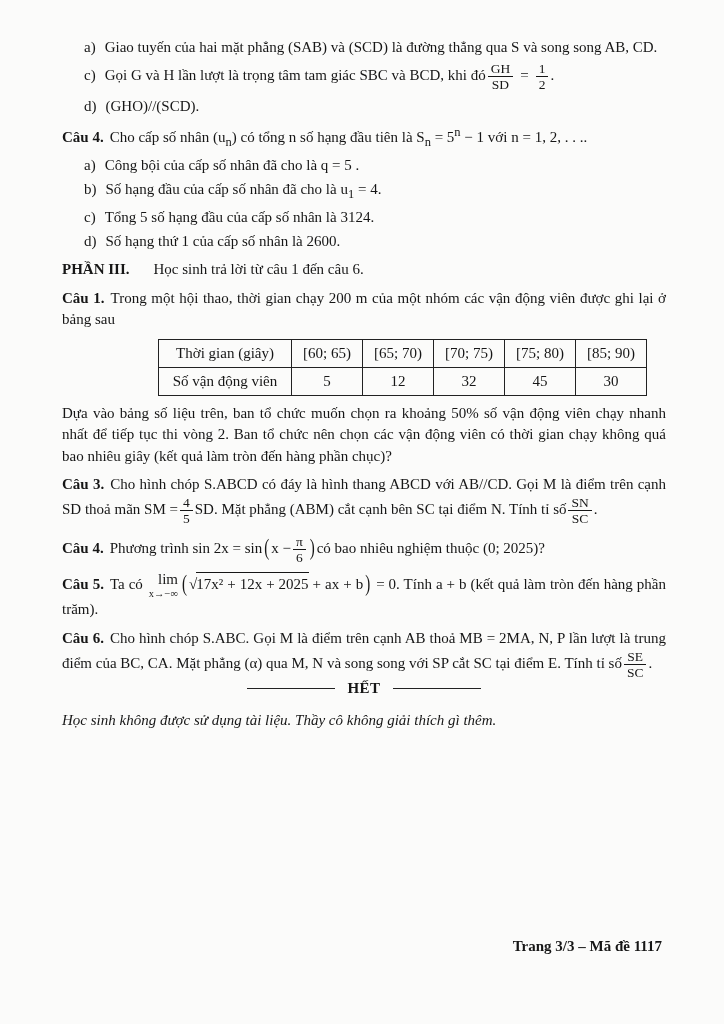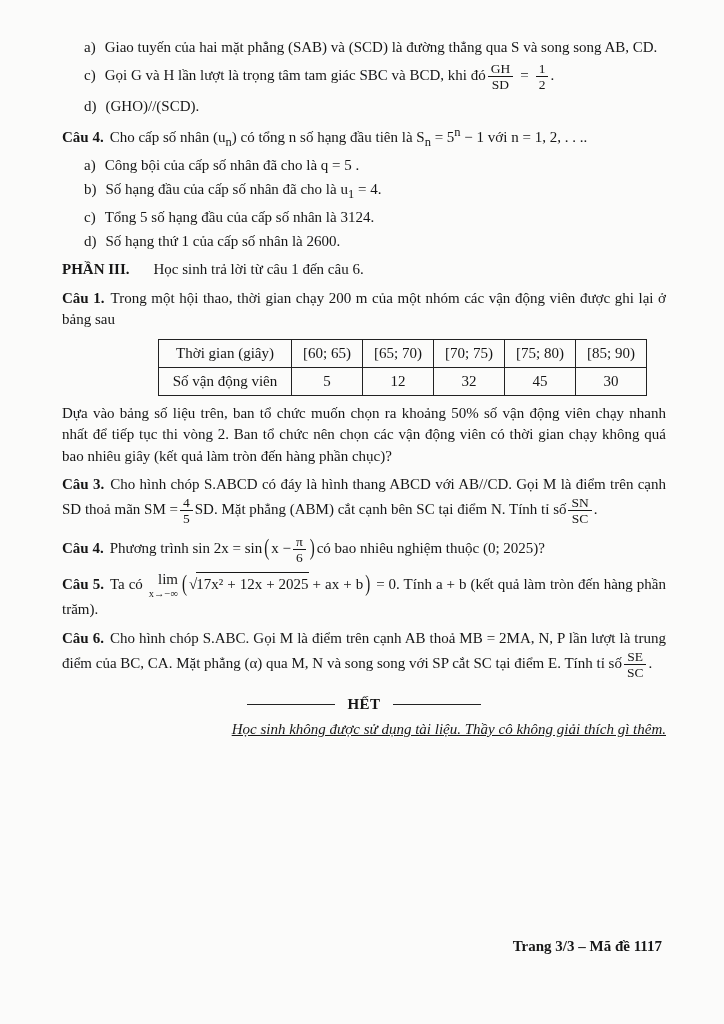--- a/index.html
+++ b/index.html
@@ -51,25 +51,25 @@
   
   .qtable { border-collapse: collapse; margin: 9px 0 7px 96px; }
   .qtable td {
     border: 1.4px solid #222; text-align: center;
     height: 25px; padding: 1px 7px; font-size: 15px;
   }
   .qtable td.c1 { width: 118px; }
   .qtable td.cv { width: 56px; }
 
   
-  .het { display: flex; align-items: center; justify-content: center; gap: 12px; margin-top: 16px; }
+  .het { display: flex; align-items: center; justify-content: center; gap: 12px; }
   .het .rule { width: 88px; border-top: 1.5px solid #222; height: 0; }
   .het .t { font-weight: 700; letter-spacing: 0.5px; }
 
-  .note { text-align: right; font-style: italic; margin-top: 6px; text-decoration: underline; }
+  .note { text-align: left; font-style: italic; margin-top: 13px; }
 
   .pagefoot {
     position: absolute; top: 938px; right: 62px;
     font-weight: 700; font-size: 15px;
   }
 </style>
 </head>
 <body>
 
 <div class="page">

